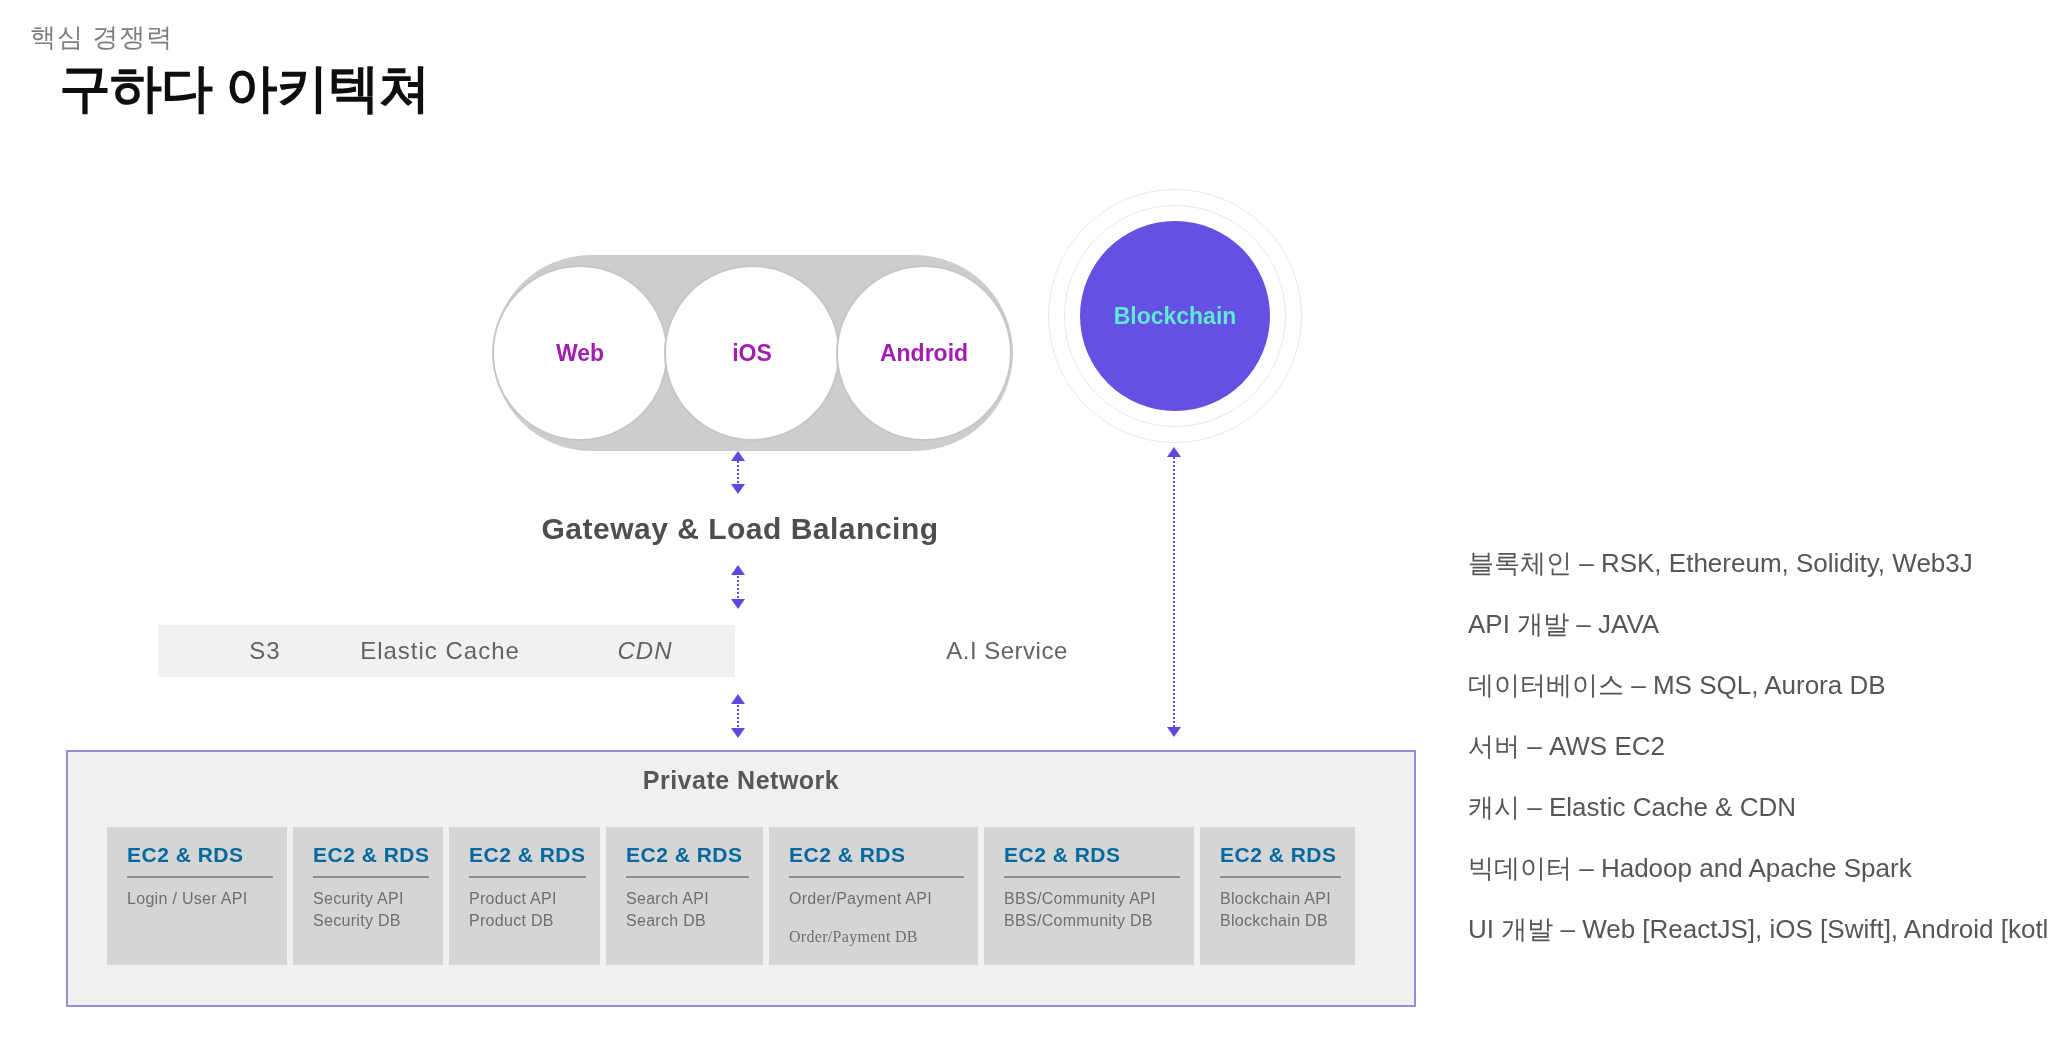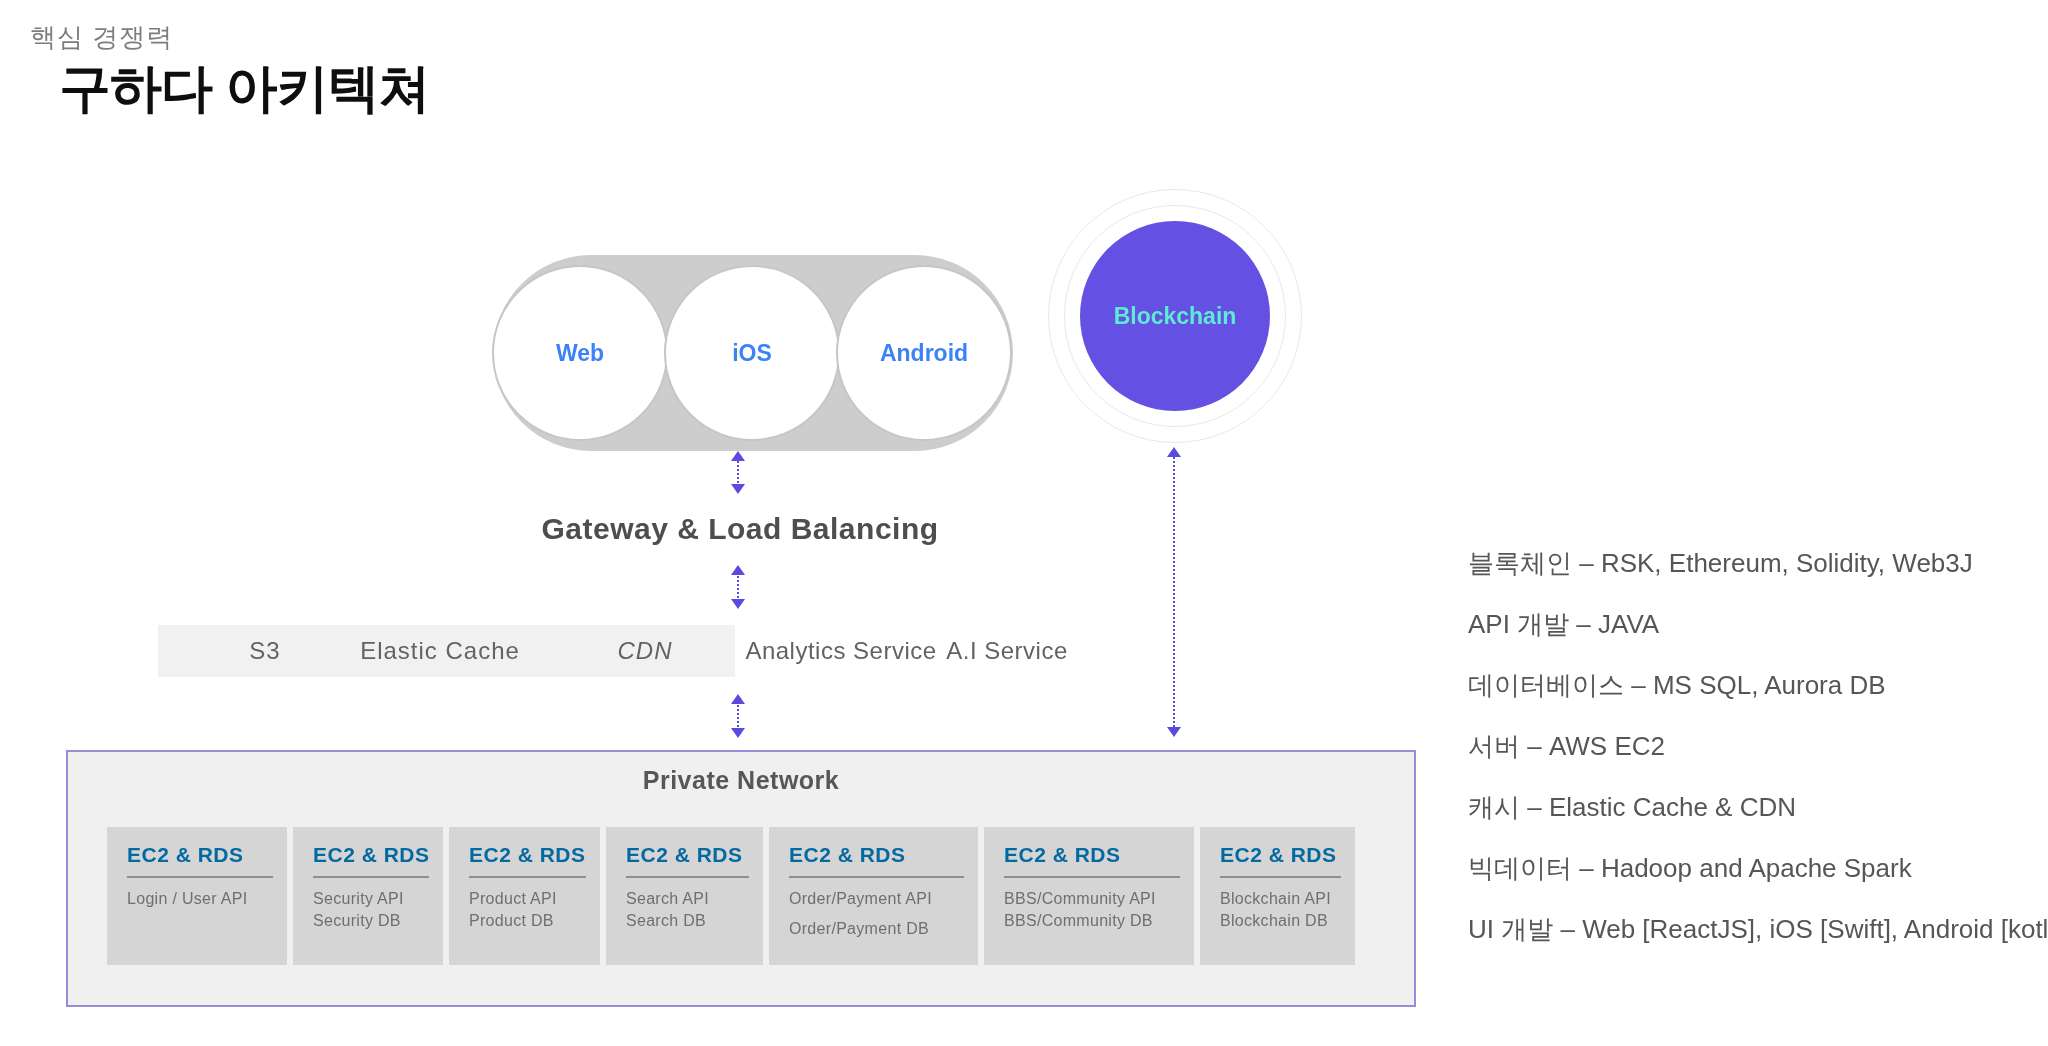--- a/index.html
+++ b/index.html
@@ -12,21 +12,21 @@
   
   .eyebrow{left:30px;top:20px;font-size:26px;color:#7d7d7d;letter-spacing:1px;}
   .page-title{left:27px;top:54px;font-size:52px;font-weight:800;color:#0e0e0e;letter-spacing:-1px;margin-left:32px;}
 
   
   .pill{left:493px;top:255px;width:520px;height:196px;border-radius:98px;background:#cdcdcd;}
   .client-circle{
     top:265px;width:176px;height:176px;border-radius:50%;
     background:#ffffff;border:2px solid #c6c6c6;box-sizing:border-box;
     display:flex;align-items:center;justify-content:center;
-    font-size:23px;font-weight:600;color:#3b82f6;
+    font-size:23px;font-weight:600;color:#a21caf;
   }
   .cc1{left:492px;} .cc2{left:664px;} .cc3{left:836px;}
 
   
   .bc-ring{border:1px solid #e9e9e9;border-radius:50%;box-sizing:border-box;background:transparent;}
   .bc-ring2{left:1048px;top:189px;width:254px;height:254px;}
   .bc-ring1{left:1064px;top:205px;width:222px;height:222px;}
   .bc-circle{
     left:1080px;top:221px;width:190px;height:190px;border-radius:50%;background:#6450e3;
     display:flex;align-items:center;justify-content:center;
@@ -106,21 +106,20 @@
     <i class="ln"></i>
       <i class="hu"></i>
       <i class="hd"></i>
   </div>
 
   <div class="abs cache-bar"></div>
   <div class="abs bar-label lb-s3">S3</div>
   <div class="abs bar-label lb-ec">Elastic Cache</div>
   <div class="abs bar-label lb-cdn">CDN</div>
 
-  <div class="abs svc-label lb-an">Analytics Service</div>
   <div class="abs svc-label lb-ai">A.I Service</div>
 
   <div class="abs varrow" style="left:731px;top:694px;height:44px;">
     <i class="ln"></i>
       <i class="hu"></i>
       <i class="hd"></i>
   </div>
 
   <div class="abs varrow" style="left:1167px;top:447px;height:290px;">
     <i class="ln"></i>
@@ -152,21 +151,21 @@
     <div class="pn-node w3">
       <div class="node-title">EC2 &amp; RDS</div>
       <div class="node-rule"></div>
       <div class="node-lines">Search API</div>
       <div class="node-lines" style="margin-top:0;">Search DB</div>
     </div>
     <div class="pn-node w4">
       <div class="node-title">EC2 &amp; RDS</div>
       <div class="node-rule"></div>
       <div class="node-lines">Order/Payment API</div>
-      <div class="node-lines" style="margin-top:8px;">Order/Payment DB</div>
+      <div class="node-lines" style="margin-top:16px;font-family:Liberation Serif, serif;">Order/Payment DB</div>
     </div>
     <div class="pn-node w5">
       <div class="node-title">EC2 &amp; RDS</div>
       <div class="node-rule"></div>
       <div class="node-lines">BBS/Community API</div>
       <div class="node-lines" style="margin-top:0;">BBS/Community DB</div>
     </div>
     <div class="pn-node w6">
       <div class="node-title">EC2 &amp; RDS</div>
       <div class="node-rule"></div>

